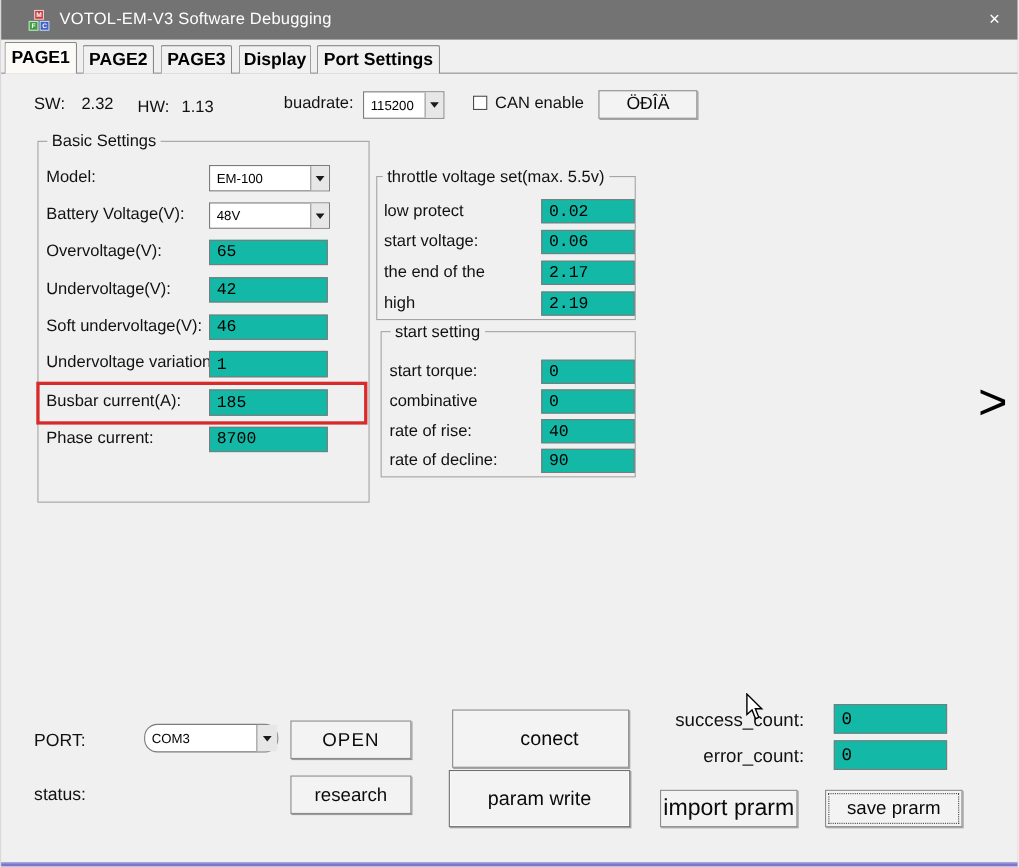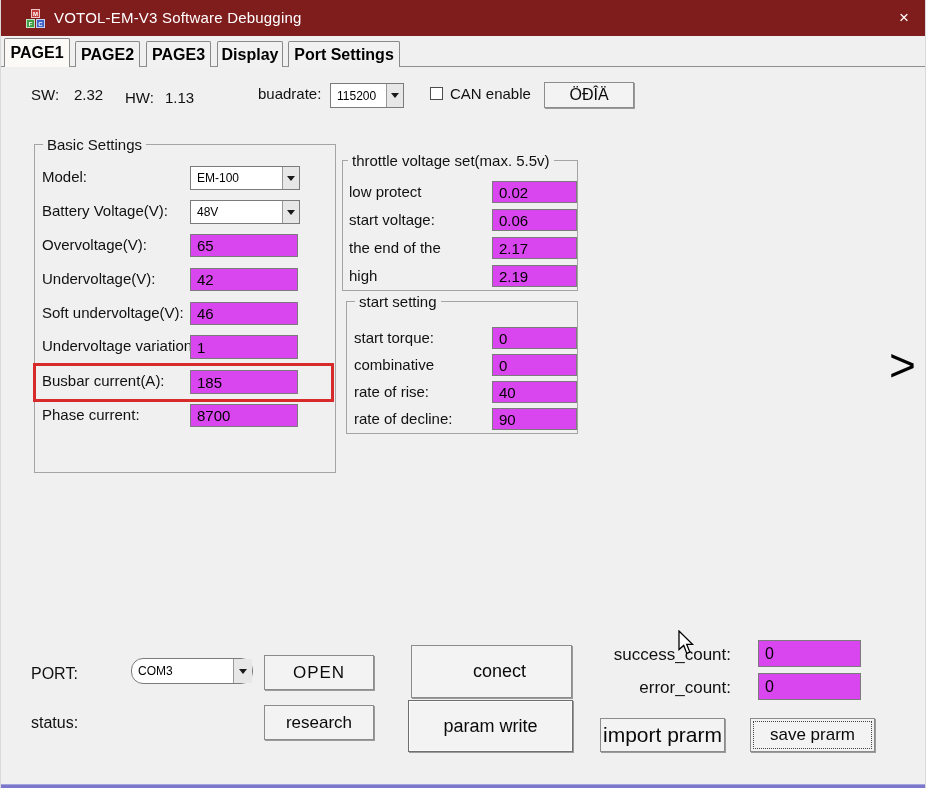--- a/index.html
+++ b/index.html
@@ -5,21 +5,21 @@
   * { margin:0; padding:0; box-sizing:border-box; }
   html,body { width:926px; height:788px; }
   body { font-family:"Liberation Sans", sans-serif; background:#fff; }
   #app {
     position:relative; width:926px; height:788px; background:#f0f0f0;
     overflow:hidden; border-right:1px solid #d9d9d9; border-left:1px solid #d9d9d9;
   }
   
   .titlebar {
     position:absolute; left:0; top:0; width:926px; height:36px;
-    background:#7f1d1d; display:flex; align-items:center; color:#fff;
+    background:#737373; display:flex; align-items:center; color:#fff;
   }
   .app-icon { position:absolute; left:25px; top:9px; width:19px; height:19px; }
   .blk { position:absolute; width:9px; height:9px; font-size:6px; line-height:9px;
          text-align:center; color:#fff; font-weight:bold; border:1px solid rgba(255,255,255,.7); }
   .blk.m { left:5px; top:0; background:#c43d3d; }
   .blk.f { left:0; top:10px; background:#3f9e44; }
   .blk.c { left:10px; top:10px; background:#3f62c8; }
   .title-text { position:absolute; left:53px; top:9px; font-size:15px; letter-spacing:.2px; }
   .close-btn { position:absolute; right:0; top:0; width:46px; height:36px; display:flex;
                align-items:center; justify-content:center; font-size:17px; color:#fff; }
@@ -27,22 +27,22 @@
   .tabline { position:absolute; left:0; top:66px; width:926px; height:1px; background:#8f8f8f; }
   .tab {
     position:absolute; background:#f1f1f1; border:1px solid #898989; border-bottom:none;
     border-radius:2px 2px 0 0; display:flex; align-items:center; justify-content:center;
     font-weight:bold; font-size:16px; color:#000; top:41px; height:26px; z-index:2;
   }
   .tab.active { background:#fbfaf7; top:38px; height:29px; z-index:3; }
   
   .lbl { position:absolute; font-size:15px; color:#111; white-space:nowrap; }
   .tbox {
-    position:absolute; background:#d946ef; border:1px solid #7b7b7b; font-size:15px;
-    display:flex; align-items:center; padding-left:6px; color:#000; overflow:hidden; white-space:nowrap;
+    position:absolute; background:#14b8a6; border:1px solid #7b7b7b; font-size:15px;
+    display:flex; align-items:center; padding-left:6px; color:#000; overflow:hidden; white-space:nowrap;font-family:Liberation Mono, monospace;
   }
   .combo { position:absolute; background:#fff; border:1px solid #7b7b7b; display:flex; }
   .combo-text { flex:1; font-size:12px; display:flex; align-items:center; padding-left:6px;
                 overflow:hidden; white-space:nowrap; }
   .combo-arrow { width:17px; background:#e7e7e7; border-left:1px solid #999;
                  display:flex; align-items:center; justify-content:center; }
   .tri { width:0; height:0; border-left:4px solid transparent; border-right:4px solid transparent;
          border-top:5px solid #1a1a1a; }
   .btn {
     position:absolute; background:#f3f3f3; border:1px solid #8c8c8c;
@@ -94,21 +94,21 @@
   <div class="combo" style="left:329px;top:83px;width:74px;height:25px;">
     <span class="combo-text">115200</span>
     <span class="combo-arrow">
         <i class="tri"></i>
       </span>
   </div>
   <div class="checkbox" style="left:429px;top:87px;"></div>
   <div class="lbl" style="left:449px;top:85px;">CAN enable</div>
   <div class="btn" style="left:543px;top:82px;width:90px;height:26px;">ÖÐÎÄ</div>
 
-  <div class="groupbox" style="left:33px;top:128px;width:302px;height:329px;margin-top:16px;">
+  <div class="groupbox" style="left:33px;top:128px;width:302px;height:329px;">
     <span class="legend" style="left:8px;">Basic Settings</span>
 
     <div class="lbl" style="left:7px;top:23px;">Model:</div>
     <div class="combo" style="left:155px;top:21px;width:110px;height:24px;">
       <span class="combo-text">EM-100</span>
       <span class="combo-arrow">
           <i class="tri"></i>
         </span>
     </div>
 

